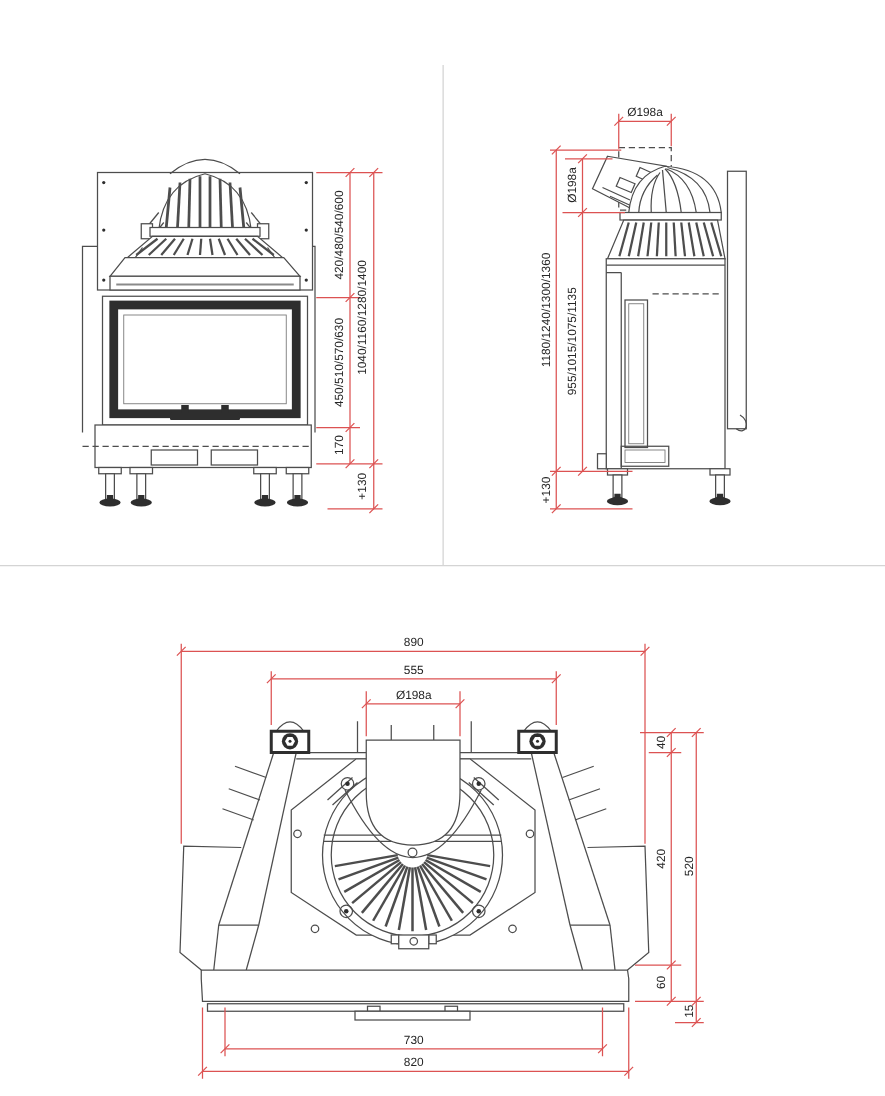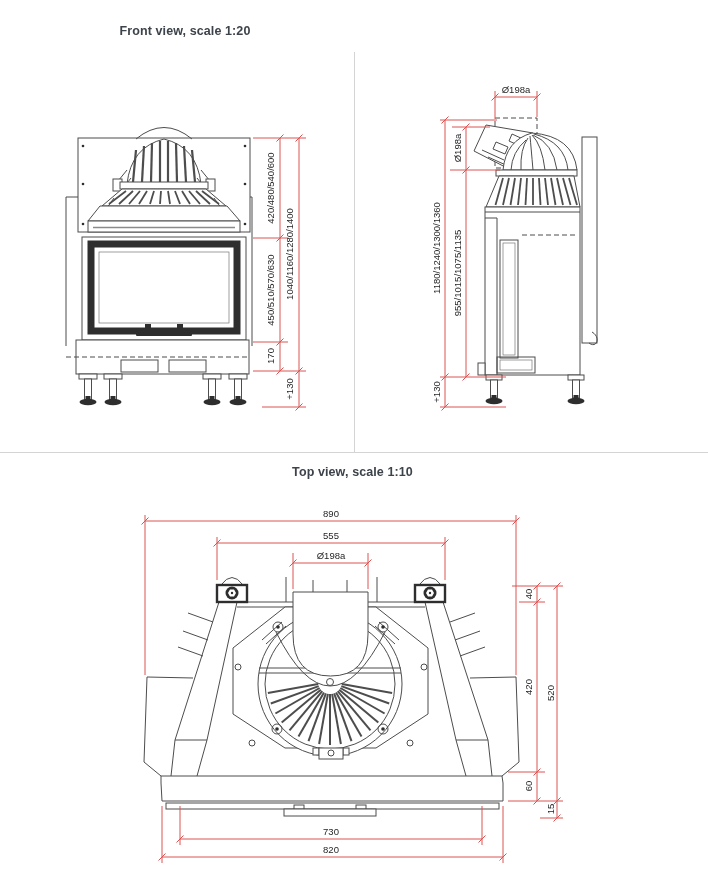--- a/index.html
+++ b/index.html
@@ -20,22 +20,20 @@
   .red{stroke:#dc5252;fill:none;stroke-width:1;}
 </style>
 </head>
 <body>
 
 <div id="page">
 
   <div class="divider" style="left:354px;top:52px;width:1px;height:400px;"></div>
   <div class="divider" style="left:0;top:452px;width:708px;height:1px;"></div>
 
-  <div class="title" style="left:55px;top:24px;width:260px;">Front view, scale 1:20</div>
-  <div class="title" style="left:200px;top:465px;width:305px;">Top view, scale 1:10</div>
 
   <svg style="left:55px;top:85px;" width="260" height="335" viewBox="55 85 260 335">
 
     <g>
       <rect class="lnw" x="78" y="138" width="172" height="94"></rect>
       <circle class="dk" cx="83" cy="146" r="1.3"></circle>
         <circle class="dk" cx="245" cy="146" r="1.3"></circle>
       <circle class="dk" cx="83" cy="184" r="1.3"></circle>
         <circle class="dk" cx="245" cy="184" r="1.3"></circle>
       <circle class="dk" cx="83" cy="224" r="1.3"></circle>

